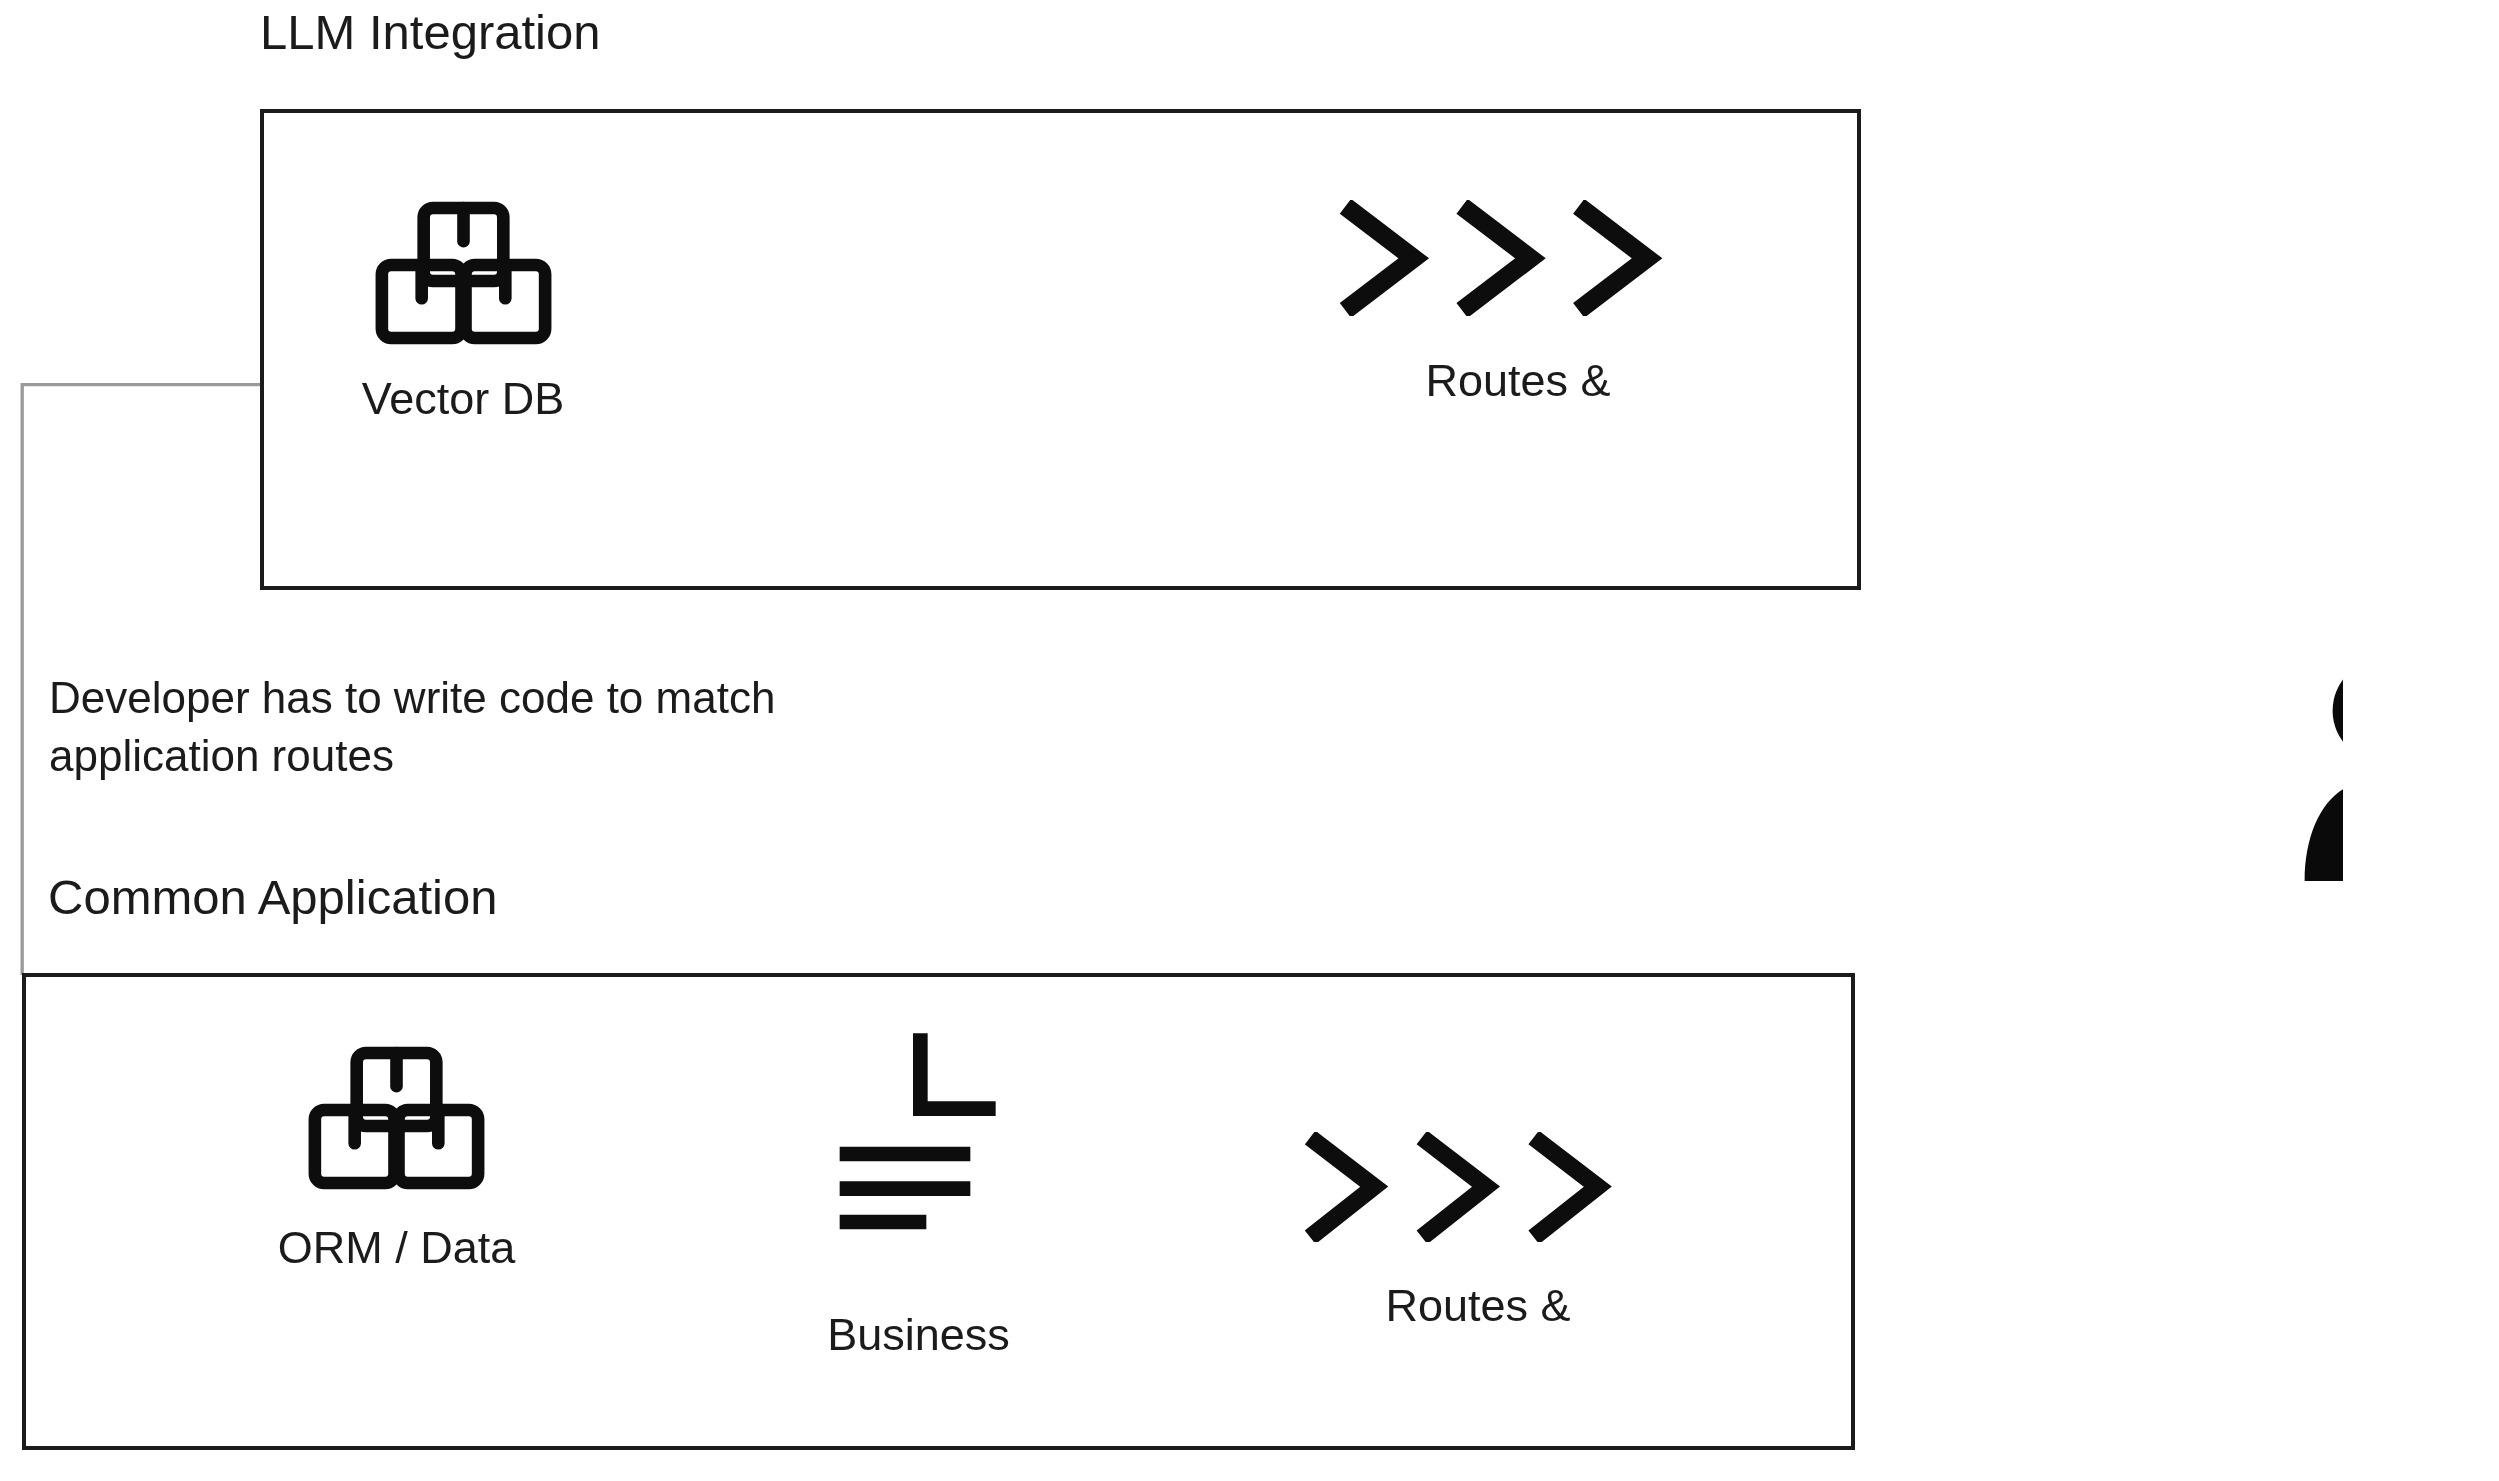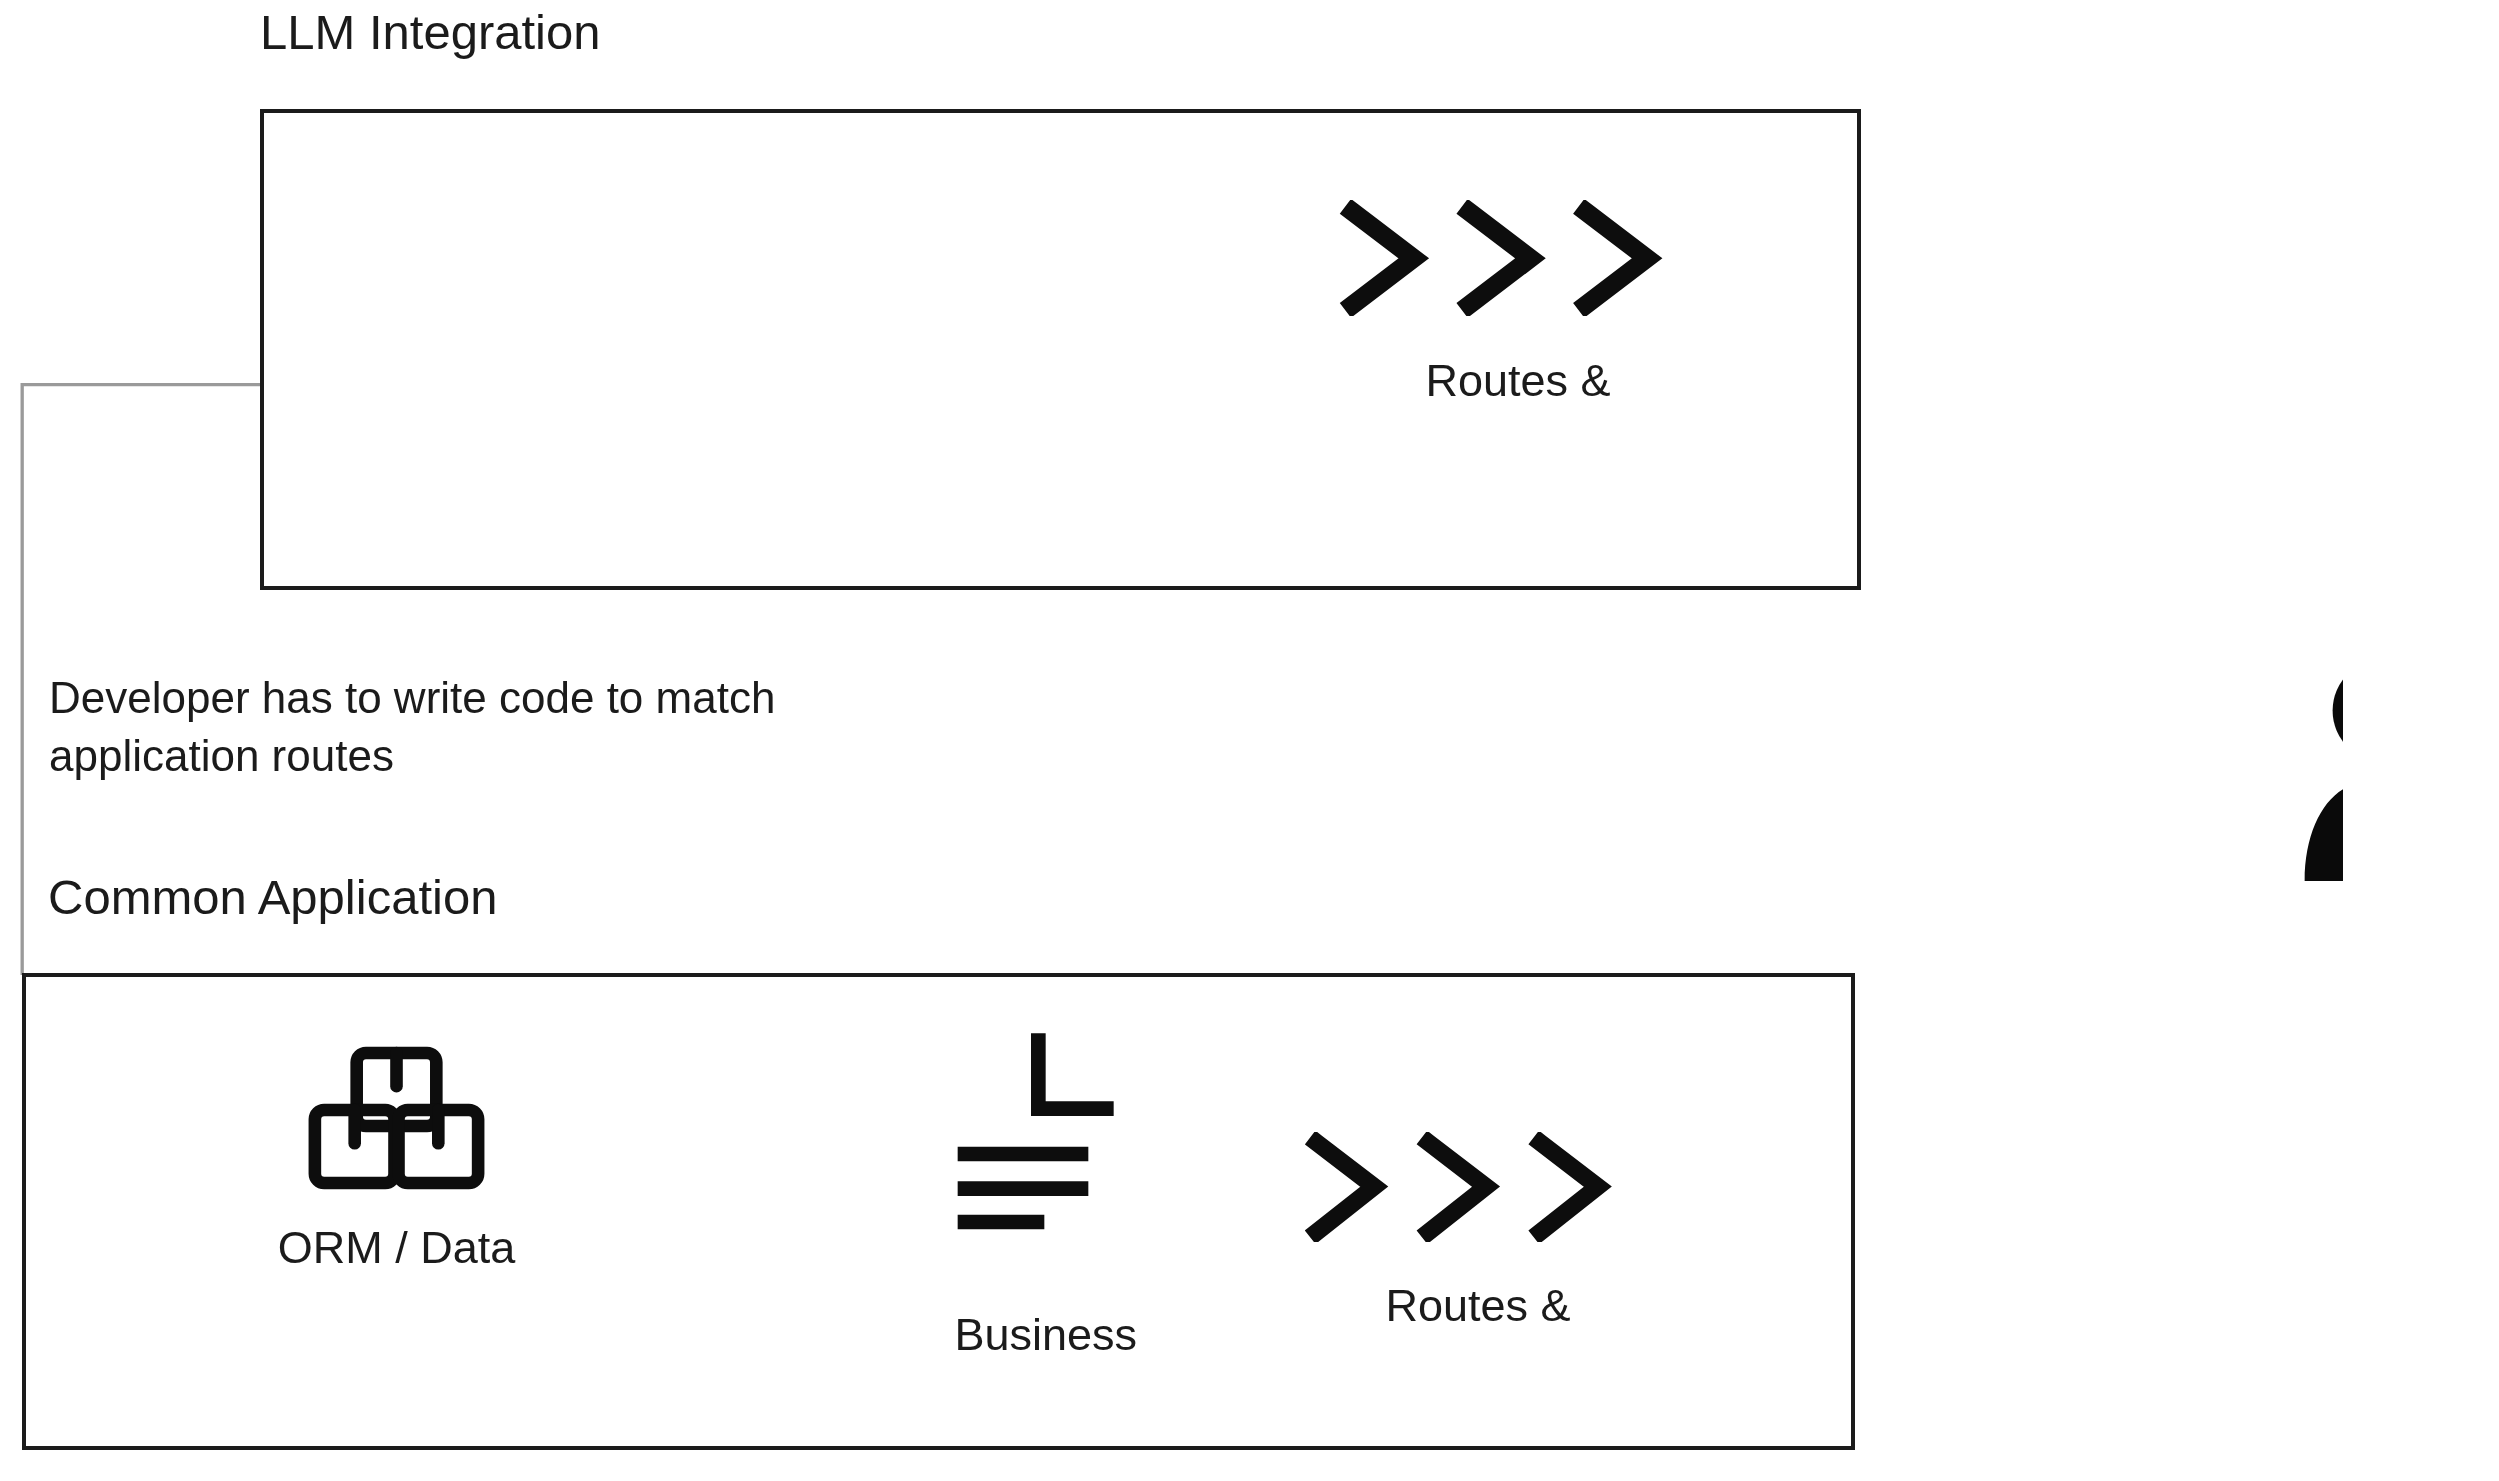--- a/index.html
+++ b/index.html
@@ -68,21 +68,21 @@
   #item-vectordb    { left: 303px;  top: 200px; width: 320px; }
   #item-llmframework{ left: 736px; top: 200px; width: 399px; }
   #item-routes-top  { left: 1305px; top: 200px; width: 426px; }
 
   #item-vectordb .item-label     { margin-top: 28px; }
   #item-llmframework .item-label { margin-top: 31px; }
   #item-routes-top .item-label   { margin-top: 40px; }
 
   
   #item-orm         { left: 230px;  top: 1045px; width: 333px; }
-  #item-business    { left: 764px; top: 1030px; width: 373px; align-items: flex-end; }
+  #item-business    { left: 732px; top: 1030px; width: 373px; }
   #item-routes-bot  { left: 1265px; top: 1132px; width: 426px; }
 
   #item-orm .item-label        { margin-top: 32px; }
   #item-business .item-label   { margin-top: 80px; }
   #item-routes-bot .item-label { margin-top: 39px; }
 
   
   #connector {
     position: absolute;
     left: 0;
@@ -117,20 +117,39 @@
 <div id="canvas">
 
   <svg id="connector" width="280" height="639" viewBox="0 0 420 960" style="left:0px; top:346px;">
     <polyline points="400,58 33,58 33,945" fill="none" stroke="#9a9a9a" stroke-width="5"></polyline>
   </svg>
 
   <div id="llm-title" class="group-title">LLM Integration</div>
 
   <div id="llm-box" class="group-box"></div>
 
+  <div id="item-vectordb" class="item">
+    <span class="item-icon">
+      <svg width="193" height="146" viewBox="0 0 290 220">
+        <g fill="none" stroke="#0d0d0d" stroke-width="19" stroke-linejoin="round" stroke-linecap="round">
+
+          <rect x="85" y="12" width="120" height="110" rx="14"></rect>
+
+          <rect x="22" y="98" width="120" height="110" rx="14"></rect>
+
+          <rect x="148" y="98" width="120" height="110" rx="14"></rect>
+
+          <path d="M145 12 L145 62"></path>
+          <path d="M82 98 L82 148"></path>
+          <path d="M208 98 L208 148"></path>
+        </g>
+      </svg>
+    </span>
+    <span class="item-label">Vector DB</span>
+  </div>
 
 
   <div id="item-routes-top" class="item">
     <span class="item-icon">
       <svg width="359" height="116" viewBox="0 0 540 175">
         <g fill="none" stroke="#0d0d0d" stroke-width="28" stroke-linecap="square" stroke-linejoin="miter">
           <polyline points="20,18 112,88 20,158"></polyline>
           <polyline points="196,18 288,88 196,158"></polyline>
           <polyline points="372,18 464,88 372,158"></polyline>
         </g>

